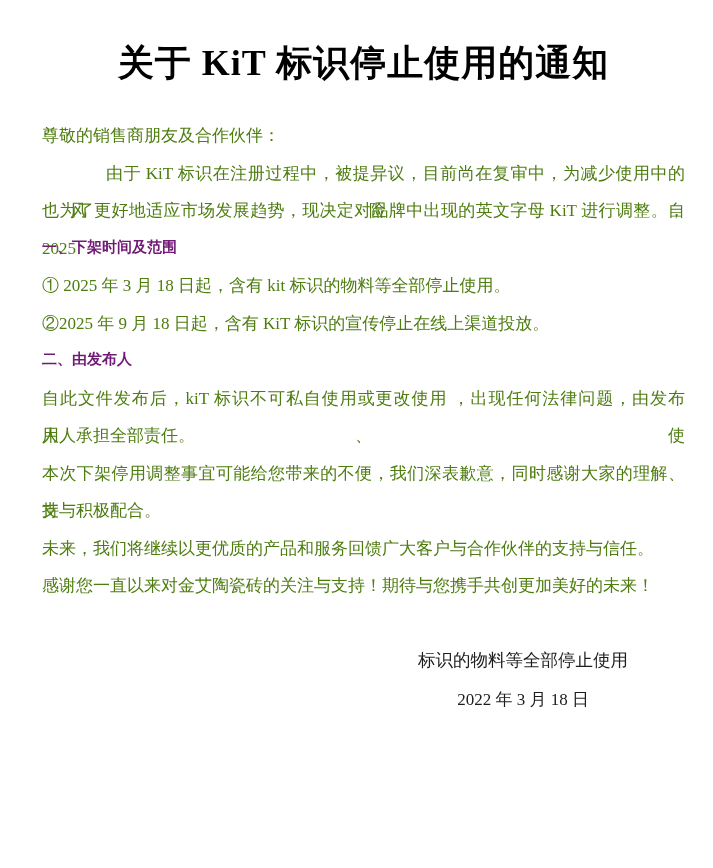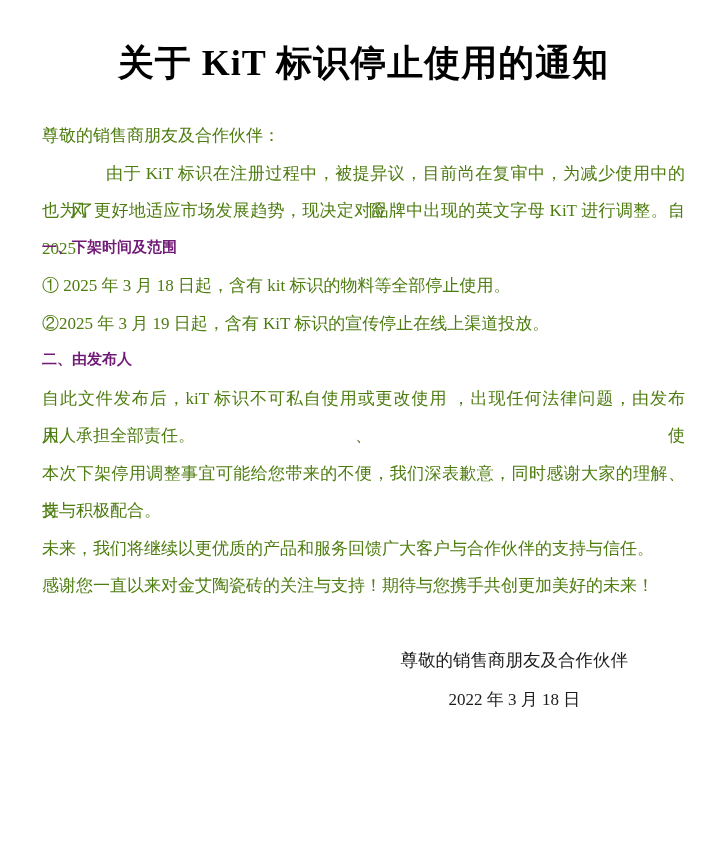--- a/index.html
+++ b/index.html
@@ -87,21 +87,21 @@
         <div class="line justify indent">由于 KiT 标识在注册过程中，被提异议，目前尚在复审中，为减少使用中的风险，</div>
         <div class="line justify">也为了更好地适应市场发展趋势，现决定对品牌中出现的英文字母 KiT 进行调整。自 2025</div>
       </div>
       <div class="block heading">
         <div class="line">一、下架时间及范围</div>
       </div>
       <div class="block paragraph">
         <div class="line">① 2025 年 3 月 18 日起，含有 kit 标识的物料等全部停止使用。</div>
       </div>
       <div class="block paragraph">
-        <div class="line">②2025 年 3 月 19 日起，含有 KiT 标识的宣传停止在线上渠道投放。</div>
+        <div class="line">②2025 年 9 月 18 日起，含有 KiT 标识的宣传停止在线上渠道投放。</div>
       </div>
       <div class="block heading">
         <div class="line">二、由发布人</div>
       </div>
       <div class="block paragraph">
         <div class="line justify">自此文件发布后，kiT 标识不可私自使用或更改使用 ，出现任何法律问题，由发布人、使</div>
         <div class="line">用人承担全部责任。</div>
       </div>
       <div class="block paragraph">
         <div class="line justify">本次下架停用调整事宜可能给您带来的不便，我们深表歉意，同时感谢大家的理解、支</div>
@@ -109,17 +109,17 @@
       </div>
       <div class="block paragraph">
         <div class="line">未来，我们将继续以更优质的产品和服务回馈广大客户与合作伙伴的支持与信任。</div>
       </div>
       <div class="block paragraph">
         <div class="line">感谢您一直以来对金艾陶瓷砖的关注与支持！期待与您携手共创更加美好的未来！</div>
       </div>
     </div>
 
   <div class="signature">
-    <div class="company">尊敬的销售商朋友及合作伙伴</div>
+    <div class="company">标识的物料等全部停止使用</div>
     <div class="date">2022 年 3 月 18 日</div>
   </div>
 
 </div>
 
 </body></html>

